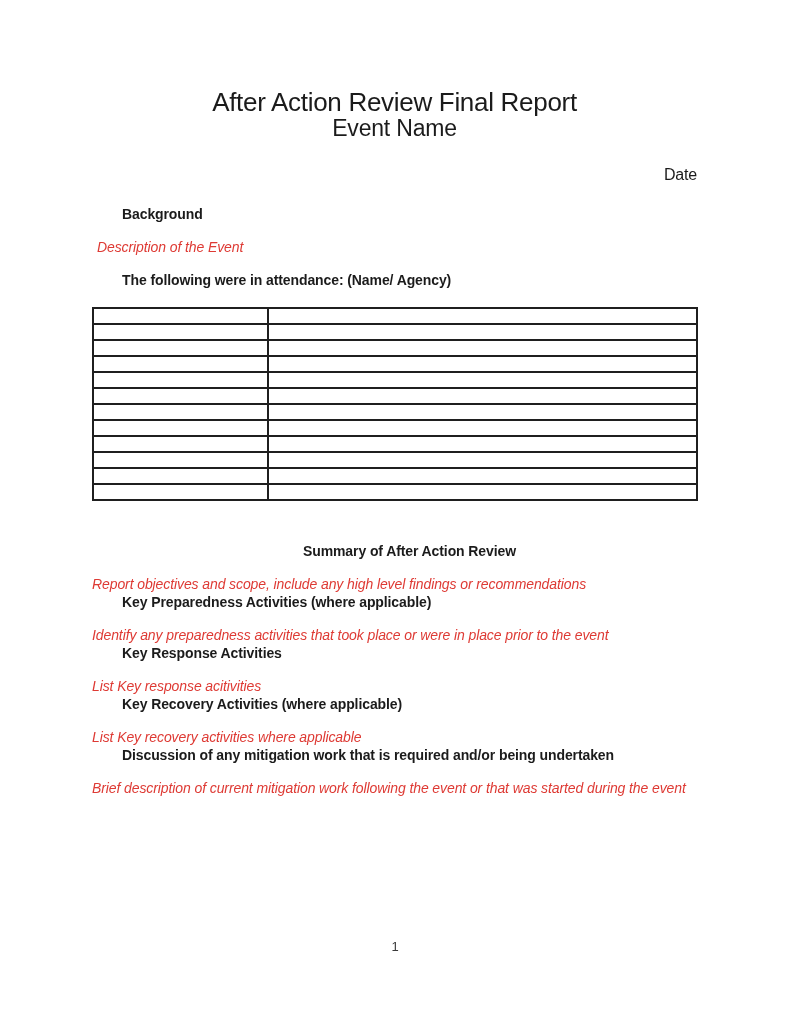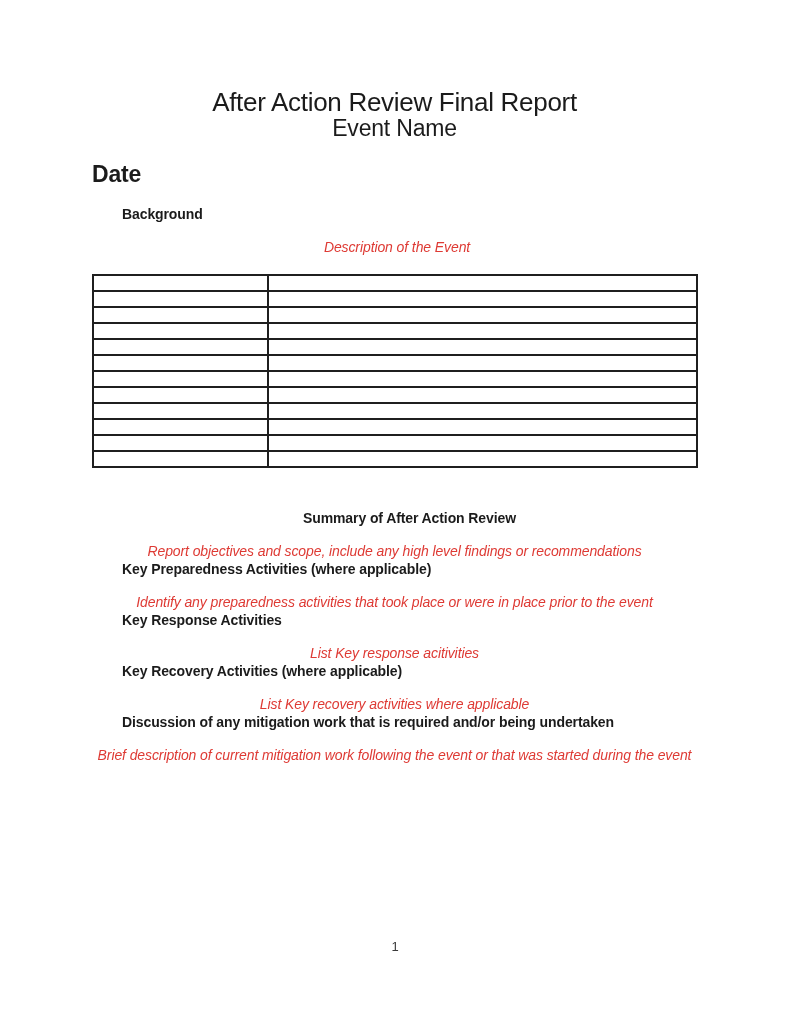--- a/index.html
+++ b/index.html
@@ -25,43 +25,42 @@
     letter-spacing: -0.3px;
   }
   .doc-subtitle {
     text-align: center;
     font-size: 23px;
     font-weight: 400;
     line-height: 25px;
     letter-spacing: -0.2px;
   }
   .doc-date {
-    text-align: left;
-    font-size: 23px;
-    font-weight: 700;
+    text-align: right;
+    font-size: 16px;
+    font-weight: 400;
     line-height: 25px;
     margin-top: 21px;
     letter-spacing: -0.2px;
   }
 
   .sec-heading {
     font-size: 14px;
     font-weight: 700;
     line-height: 18px;
     letter-spacing: -0.1px;
     padding-left: 30px;
   }
   .sec-note {
     font-size: 14px;
     font-style: italic;
     font-weight: 400;
     line-height: 18px;
     color: var(--red, #de3a34);
     letter-spacing: -0.1px;
-    text-align: center;
   }
   .mt-first-heading { margin-top: 18px; }
   .mt-note { margin-top: 15px; }
   .mt-heading { }
   .indent-sm { padding-left: 5px; }
   .mt-attendance { margin-top: 15px; }
   .mt-after-table { margin-top: 41px; text-align: center; }
 
   table.attendance {
     margin-top: 18px;
@@ -91,20 +90,21 @@
 
 <div class="page" style="--page-bg: #ffffff; --ink: #1b1b1b; --red: #de3a34; --table-border: #1f1f1f;">
   <div class="content">
 
     <div class="doc-title">After Action Review Final Report</div>
     <div class="doc-subtitle">Event Name</div>
     <div class="doc-date">Date</div>
 
     <div class="sec-heading mt-first-heading">Background</div>
     <div class="sec-note mt-note indent-sm">Description of the Event</div>
+    <div class="sec-heading mt-attendance">The following were in attendance: (Name/ Agency)</div>
 
     <table class="attendance">
       <tbody>
           <tr>
             <td class="col-name"></td>
             <td class="col-agency"></td>
           </tr>
           <tr>
             <td class="col-name"></td>
             <td class="col-agency"></td>

